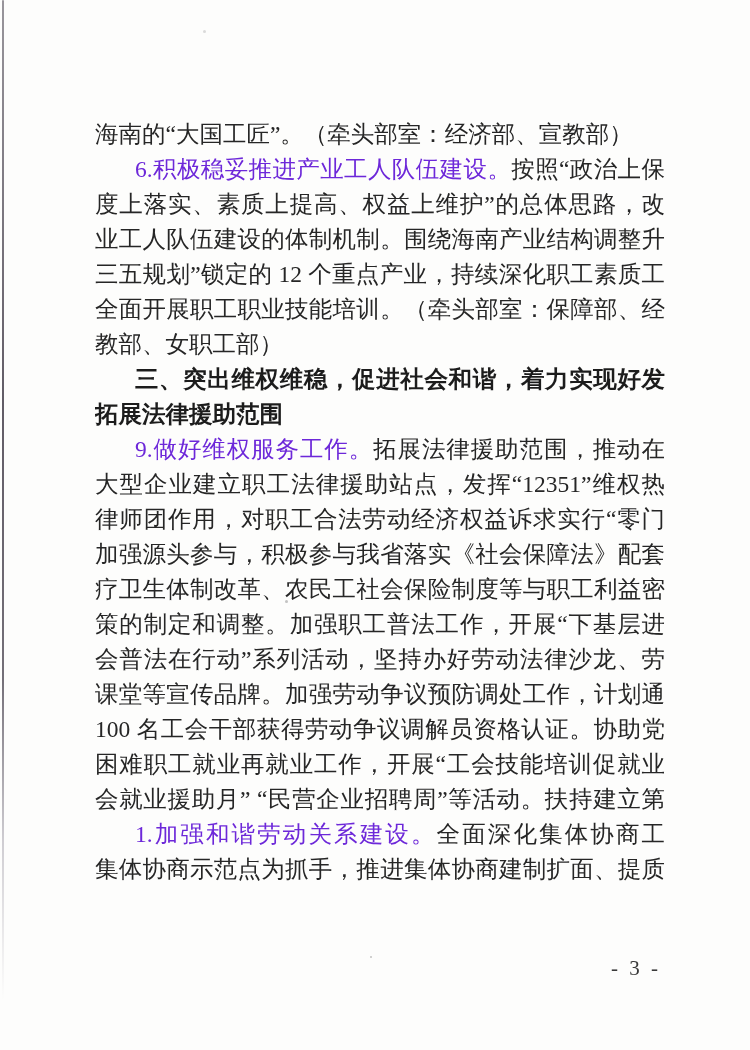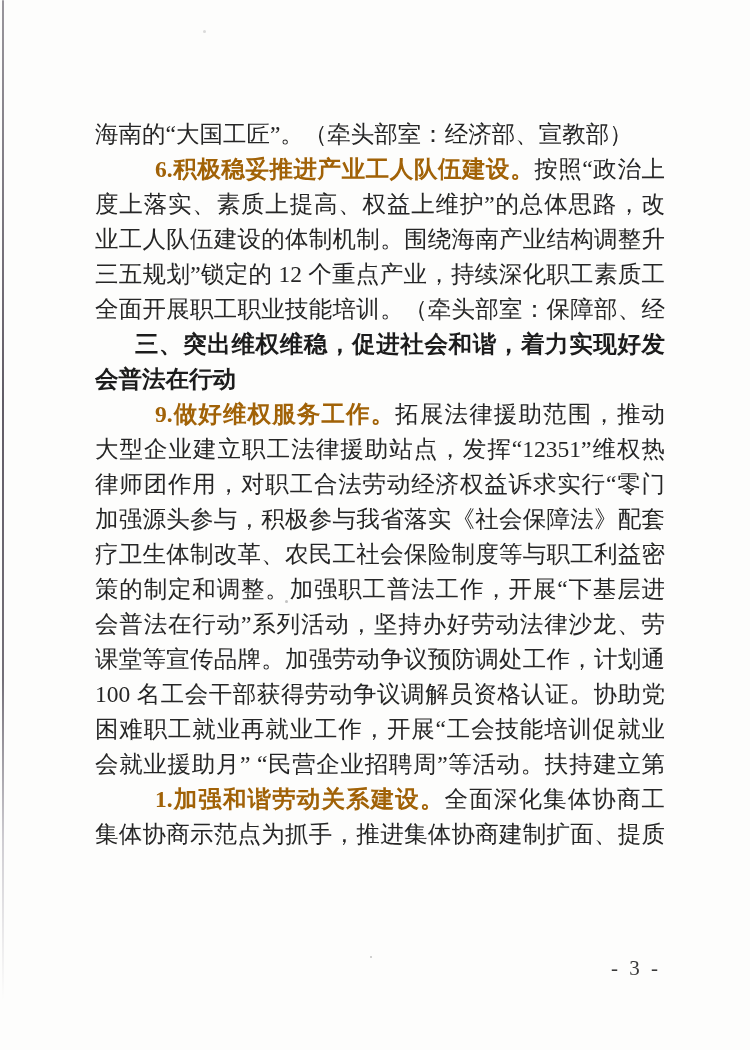--- a/index.html
+++ b/index.html
@@ -54,21 +54,21 @@
     letter-spacing: 0;
   }
   .line.justify { text-align: justify; text-align-last: justify; }
   .line.left { text-align: right; text-align-last: left; }
   .line.indent { text-indent: 40px; }
   .line.heading {
     font-family: "Liberation Sans", "DejaVu Sans", sans-serif;
     font-weight: 700;
     color: #1c1c1c;
   }
-  .kai { font-weight: 700; color: #a16207; margin-left: 20px; }
+  .kai { font-weight: 400; color: #6d28d9; }
 
   .footer {
     position: absolute;
     left: 596px; top: 956px;
     width: 80px;
     text-align: center;
     font-size: 21px;
     letter-spacing: 3px;
     color: #3a3a3a;
   }
@@ -82,22 +82,23 @@
   <div class="speck s2"></div>
   <div class="speck s3"></div>
 
   <div class="textblock" id="textblock">
       <div class="line body left">海南的“大国工匠”。（牵头部室：经济部、宣教部）</div>
       <div class="line body justify indent"><span class="kai">6.积极稳妥推进产业工人队伍建设。</span>按照“政治上保证、制</div>
       <div class="line body justify">度上落实、素质上提高、权益上维护”的总体思路，改革创新产</div>
       <div class="line body justify">业工人队伍建设的体制机制。围绕海南产业结构调整升级和“十</div>
       <div class="line body justify">三五规划”锁定的 12 个重点产业，持续深化职工素质工程建设，</div>
       <div class="line body justify">全面开展职工职业技能培训。（牵头部室：保障部、经济部、宣</div>
+      <div class="line body left">教部、女职工部）</div>
       <div class="line heading justify indent">三、突出维权维稳，促进社会和谐，着力实现好发展好职工</div>
-      <div class="line heading left">会普法在行动</div>
+      <div class="line heading left">拓展法律援助范围</div>
       <div class="line body justify indent"><span class="kai">9.做好维权服务工作。</span>拓展法律援助范围，推动在乡镇街道、</div>
       <div class="line body justify">大型企业建立职工法律援助站点，发挥“12351”维权热线、工会</div>
       <div class="line body justify">律师团作用，对职工合法劳动经济权益诉求实行“零门槛”援助。</div>
       <div class="line body justify">加强源头参与，积极参与我省落实《社会保障法》配套法规、医</div>
       <div class="line body justify">疗卫生体制改革、农民工社会保险制度等与职工利益密切相关政</div>
       <div class="line body justify">策的制定和调整。加强职工普法工作，开展“下基层进企业，工</div>
       <div class="line body justify">会普法在行动”系列活动，坚持办好劳动法律沙龙、劳动法律小</div>
       <div class="line body justify">课堂等宣传品牌。加强劳动争议预防调处工作，计划通过培训使</div>
       <div class="line body justify">100 名工会干部获得劳动争议调解员资格认证。协助党委政府做好</div>
       <div class="line body justify">困难职工就业再就业工作，开展“工会技能培训促就业行动”“工</div>

